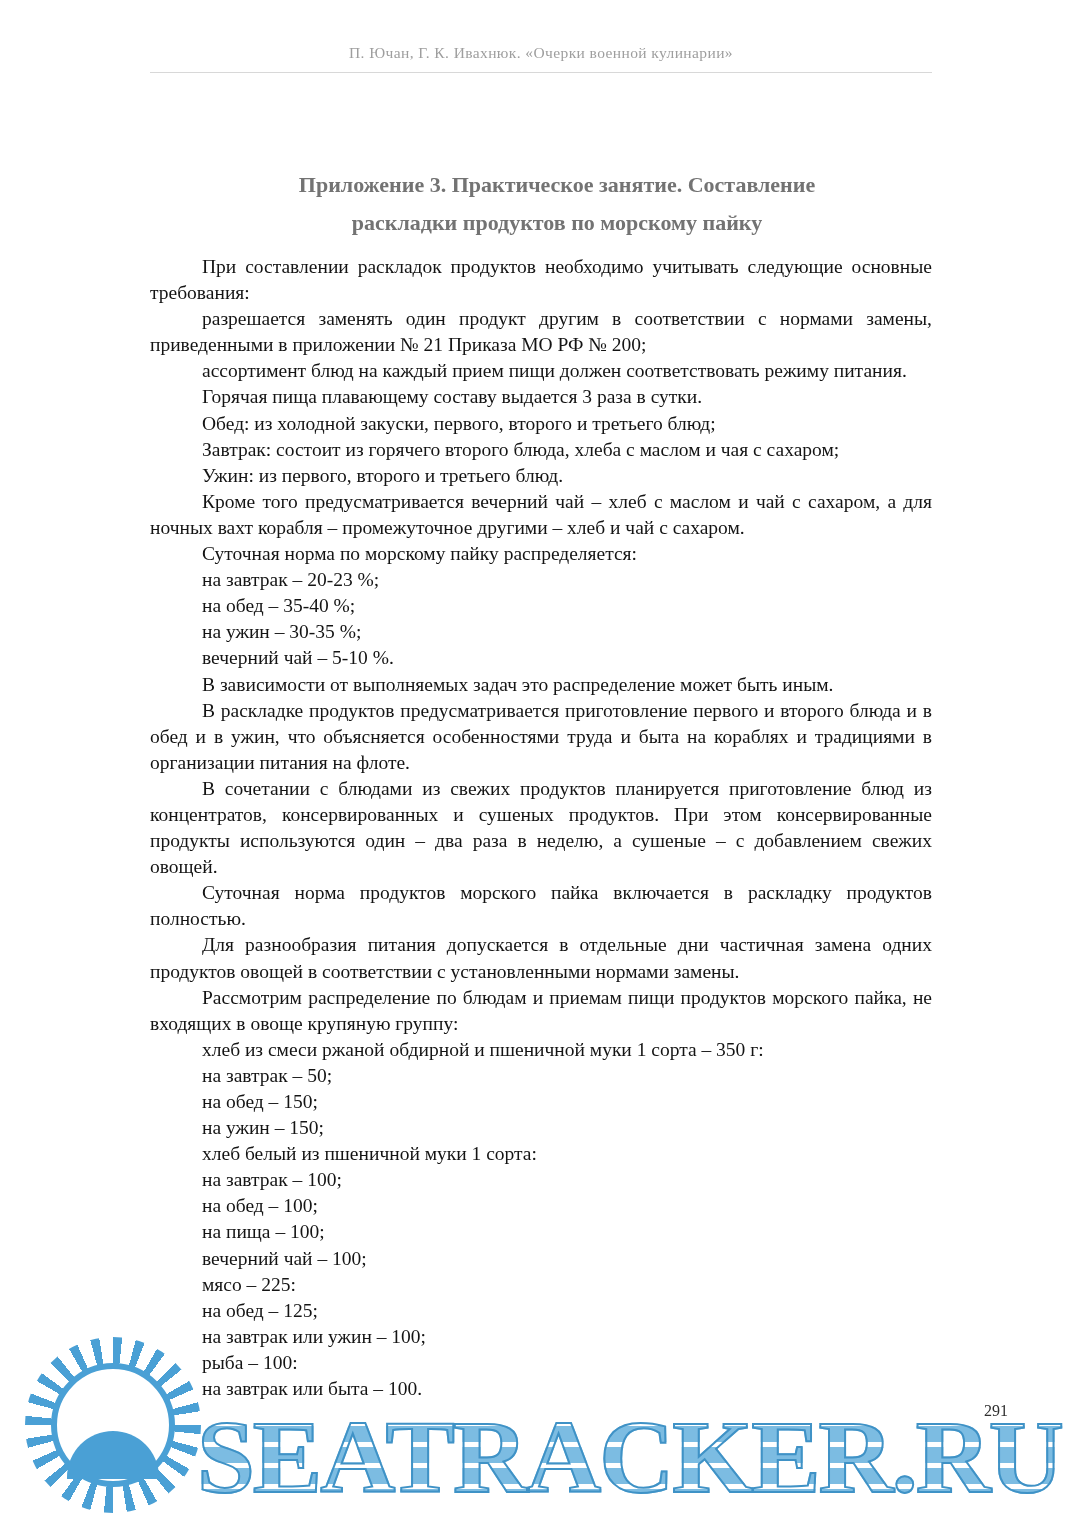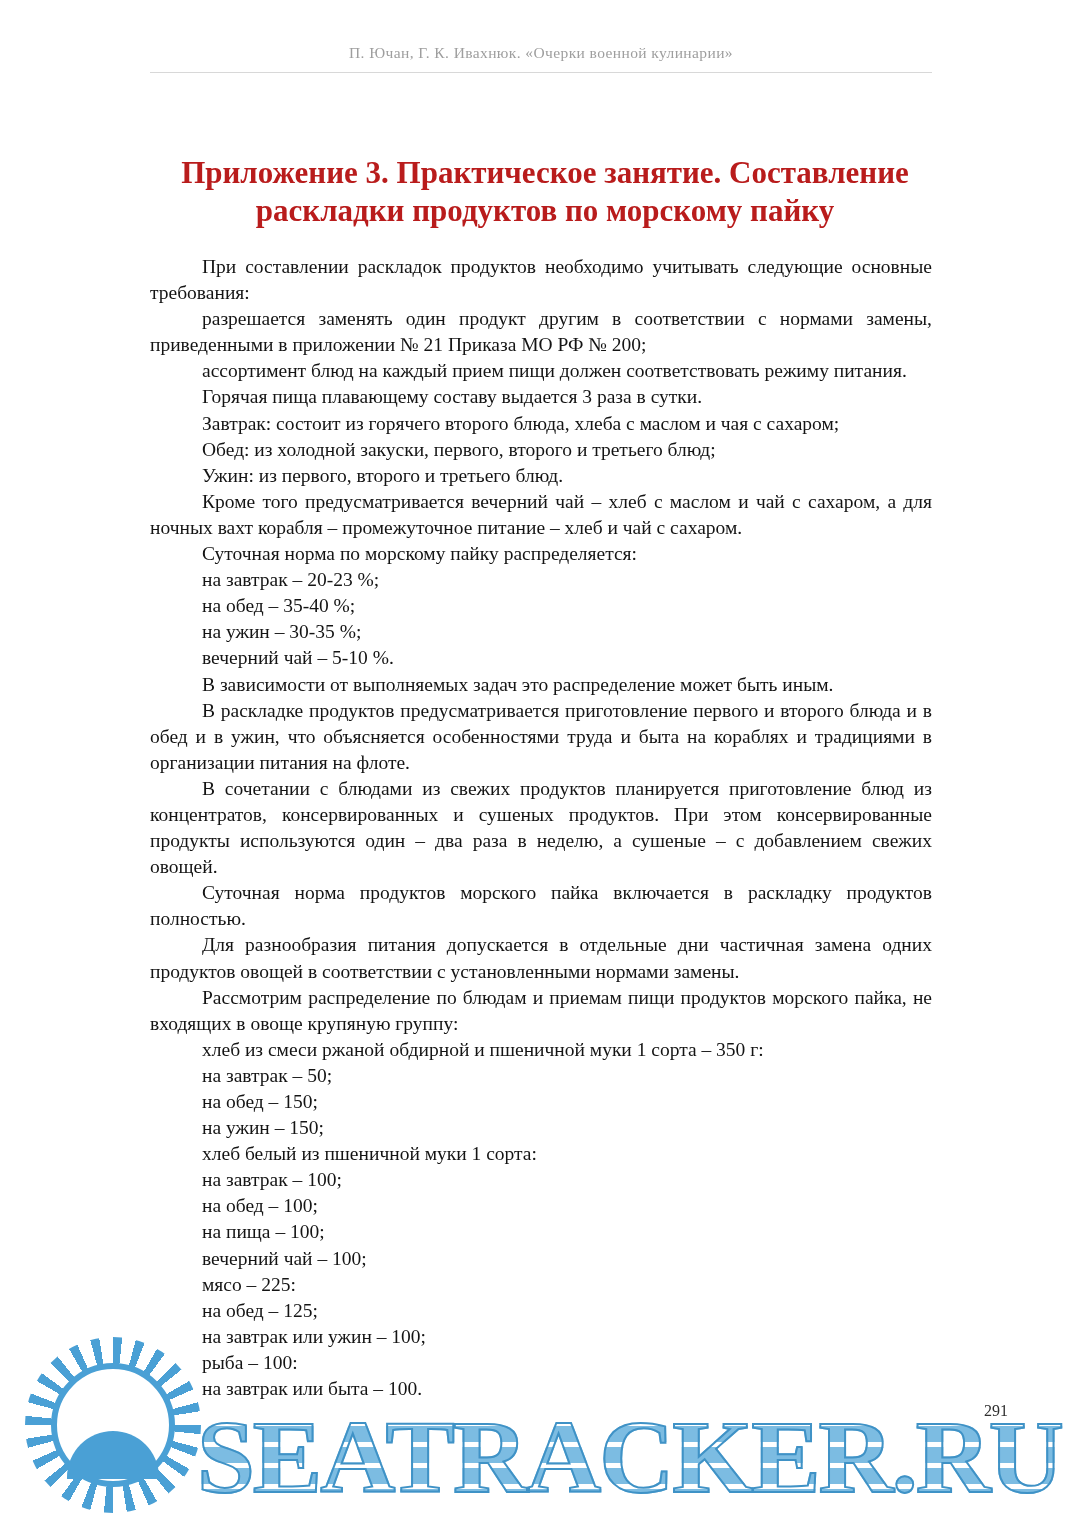--- a/index.html
+++ b/index.html
@@ -18,23 +18,23 @@
     white-space:nowrap;
     text-align:center;
   }
   .header-rule {
     position:absolute; top:72px; left:150px; width:782px;
     border:none; border-top:1px solid #d8d8d8; margin:0;
   }
 
   .title {
     position:absolute; top:150px; left:150px; width:782px;
-    margin:4px; text-align:center;
-    font-size:31px; font-weight:bold; line-height:38px;
-    color:#b91c1c;
+    margin:16px; text-align:center;
+    font-size:22px; font-weight:bold; line-height:38px;
+    color:#737373;
   }
   .title .tline { display:block; }
 
   .body-text {
     position:absolute; top:254px; left:150px; width:782px;
     font-size:19.5px; line-height:26.1px; color:#141414;
     text-align:justify;
   }
   .body-text p { margin:0; text-indent:52px; }
 
@@ -90,24 +90,24 @@
   <h1 class="title">
     <span class="tline">Приложение 3. Практическое занятие. Составление</span>
     <span class="tline">раскладки продуктов по морскому пайку</span>
   </h1>
 
   <div class="body-text">
       <p>При составлении раскладок продуктов необходимо учитывать следующие основные требования:</p>
       <p>разрешается заменять один продукт другим в соответствии с нормами замены, приведенными в приложении № 21 Приказа МО РФ № 200;</p>
       <p>ассортимент блюд на каждый прием пищи должен соответствовать режиму питания.</p>
       <p>Горячая пища плавающему составу выдается 3 раза в сутки.</p>
+      <p>Обед: из холодной закуски, первого, второго и третьего блюд;</p>
       <p>Завтрак: состоит из горячего второго блюда, хлеба с маслом и чая с сахаром;</p>
-      <p>Обед: из холодной закуски, первого, второго и третьего блюд;</p>
       <p>Ужин: из первого, второго и третьего блюд.</p>
-      <p>Кроме того предусматривается вечерний чай – хлеб с маслом и чай с сахаром, а для ночных вахт корабля – промежуточное питание – хлеб и чай с сахаром.</p>
+      <p>Кроме того предусматривается вечерний чай – хлеб с маслом и чай с сахаром, а для ночных вахт корабля – промежуточное другими – хлеб и чай с сахаром.</p>
       <p>Суточная норма по морскому пайку распределяется:</p>
       <p>на завтрак – 20-23 %;</p>
       <p>на обед – 35-40 %;</p>
       <p>на ужин – 30-35 %;</p>
       <p>вечерний чай – 5-10 %.</p>
       <p>В зависимости от выполняемых задач это распределение может быть иным.</p>
       <p>В раскладке продуктов предусматривается приготовление первого и второго блюда и в обед и в ужин, что объясняется особенностями труда и быта на кораблях и традициями в организации питания на флоте.</p>
       <p>В сочетании с блюдами из свежих продуктов планируется приготовление блюд из концентратов, консервированных и сушеных продуктов. При этом консервированные продукты используются один – два раза в неделю, а сушеные – с добавлением свежих овощей.</p>
       <p>Суточная норма продуктов морского пайка включается в раскладку продуктов полностью.</p>
       <p>Для разнообразия питания допускается в отдельные дни частичная замена одних продуктов овощей в соответствии с установленными нормами замены.</p>

